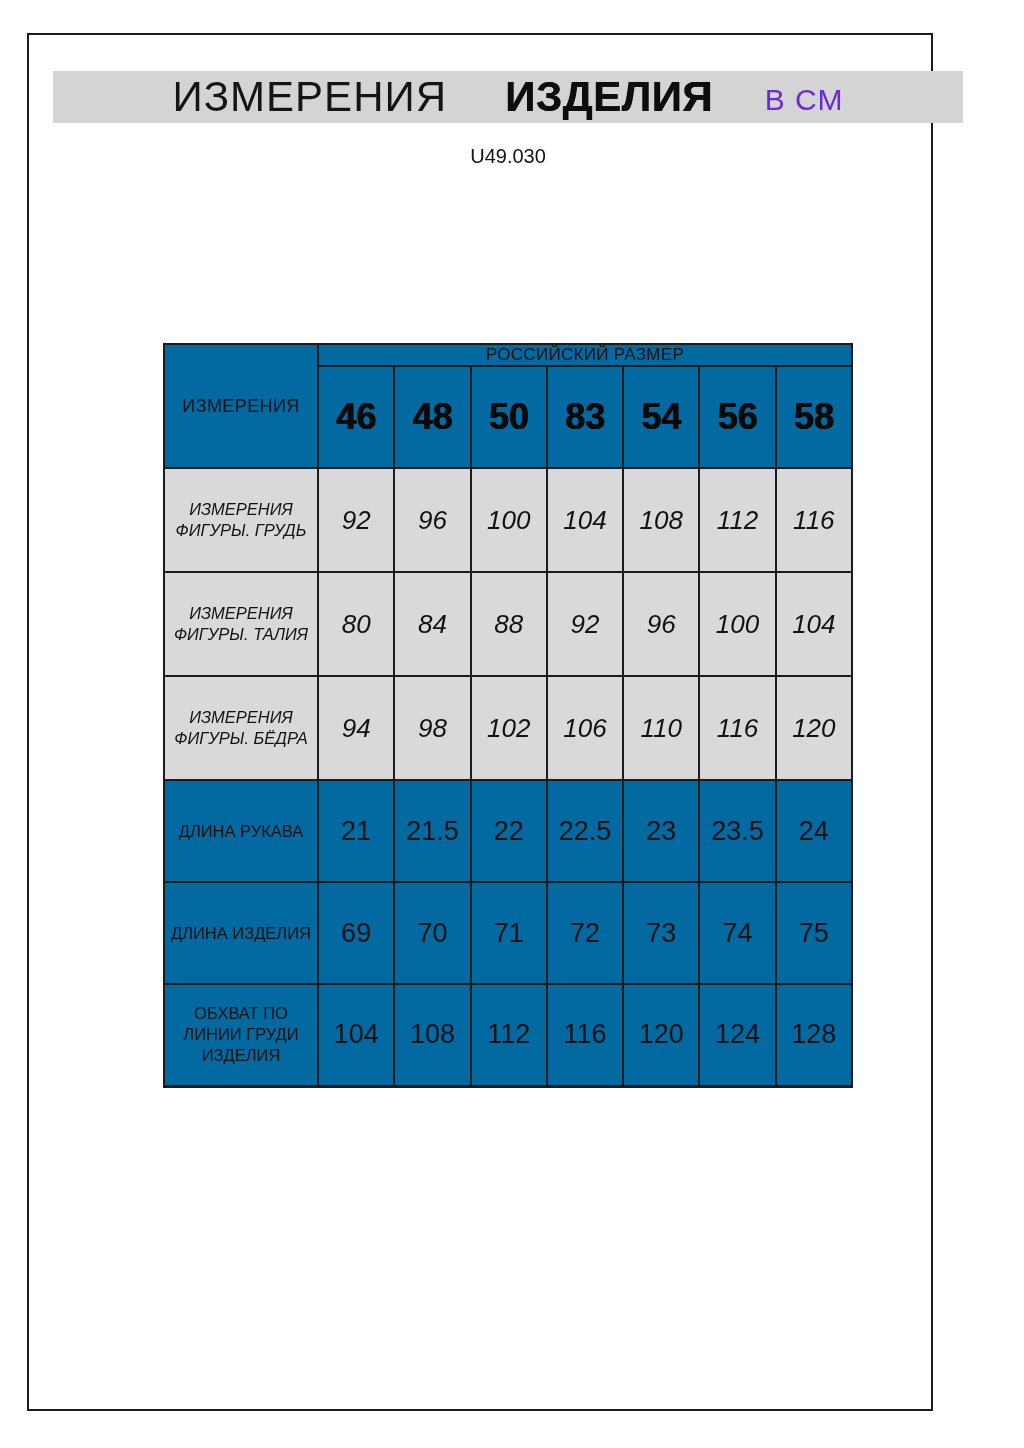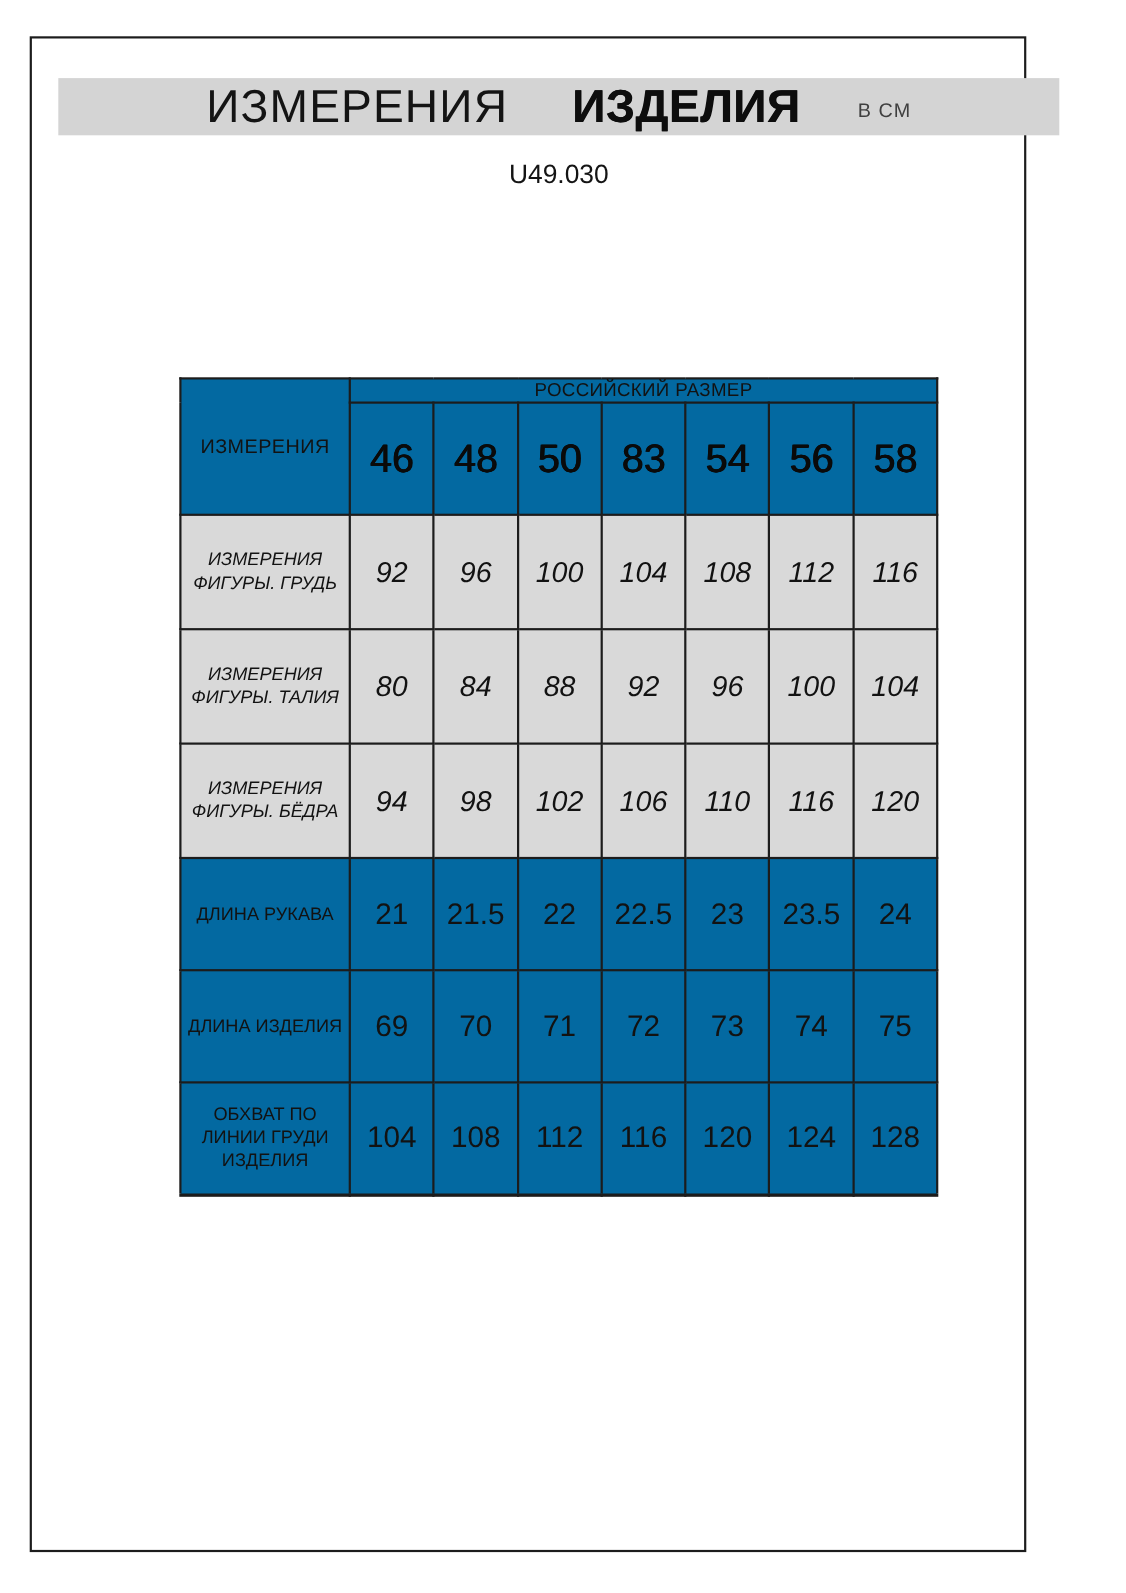--- a/index.html
+++ b/index.html
@@ -44,34 +44,34 @@
   .title-part2 {
     margin-left: 58px;
     font-size: 42px;
     font-weight: 700;
     letter-spacing: 0.5px;
     color: #0d0d0d;
     text-shadow: 0.6px 0 0 currentColor;
   }
   .title-unit {
     margin-left: 52px;
-    font-size: 18px;
+    font-size: 30px;
     font-weight: 400;
     letter-spacing: 1px;
-    color: #404040;
+    color: #6d28d9;
     position: relative;
     top: 3px;
   }
   .product-code {
     position: absolute;
     left: 0;
     top: 110px;
     width: 958px;
     text-align: center;
-    font-size: 24px;
+    font-size: 20px;
     font-weight: 400;
     color: #141414;
   }
   .description {
     position: absolute;
     left: 0;
     top: 151px;
     width: 958px;
     text-align: center;
     font-size: 23px;
@@ -104,21 +104,21 @@
     color: #121212;
   }
   td.corner-cell {
     font-size: 18px;
     letter-spacing: 0.4px;
     color: #121212;
   }
   tr.size-row { height: 102px; }
   td.size-cell {
     font-size: 36px;
-    font-weight: 400;
+    font-weight: 700;
     color: #0a0a0a;
     text-shadow: 0.8px 0 0 currentColor, 0 0.4px 0 currentColor;
   }
   tr.data-row { height: 102px; }
   tr.data-row.shaded { height: 104px; }
   tr.shaded td { background: #d9d9d9; }
   td.label-cell {
     font-size: 16.5px;
     line-height: 21px;
     white-space: pre-line;

